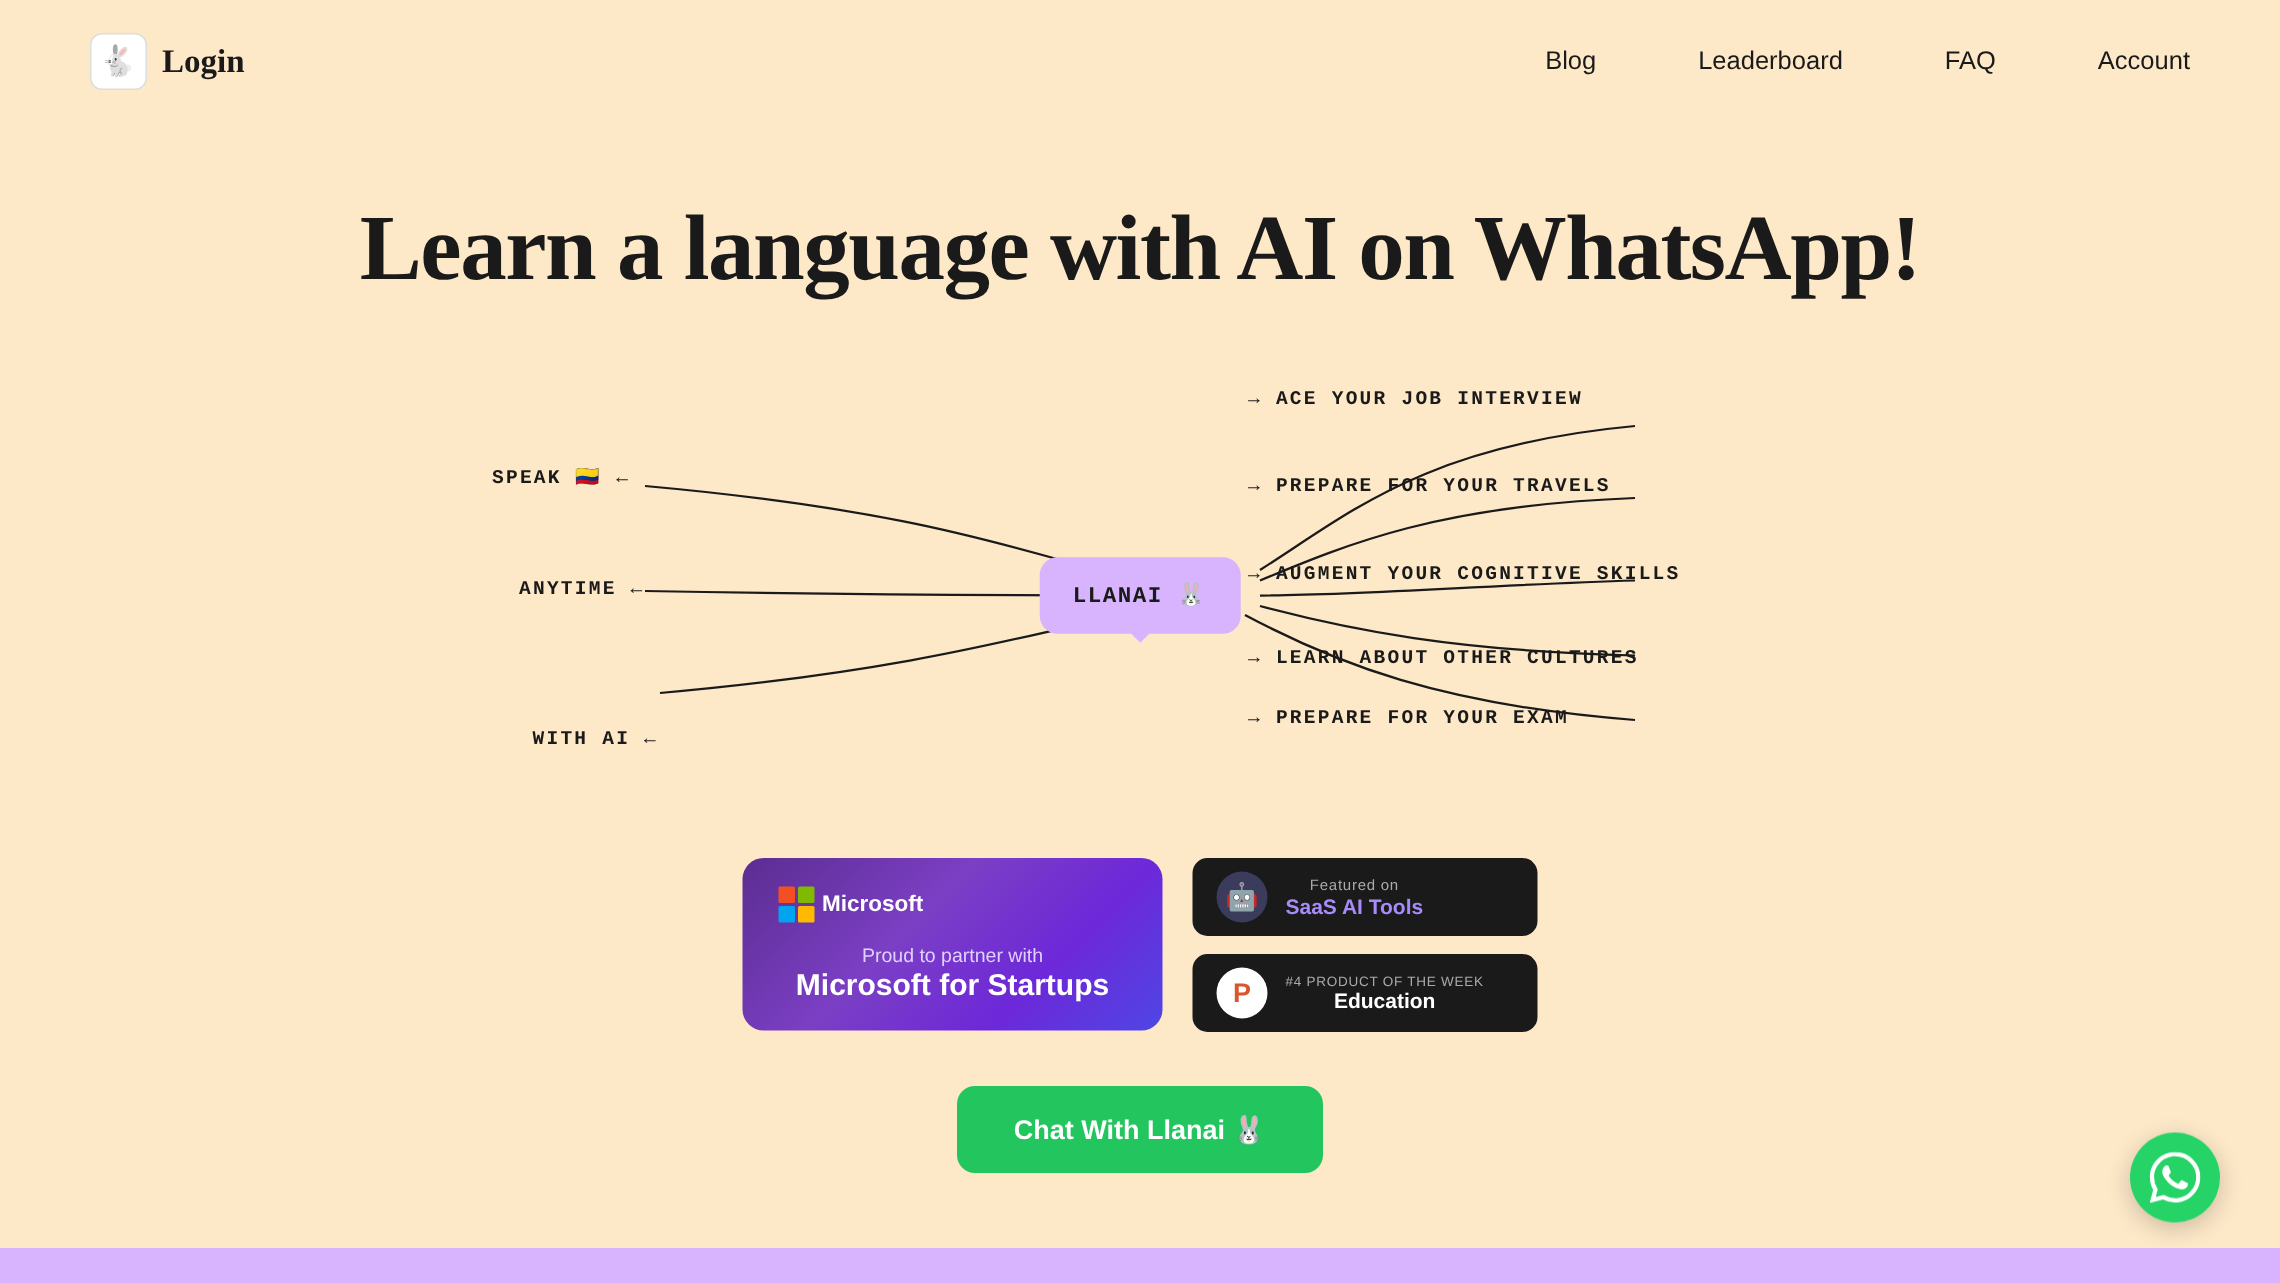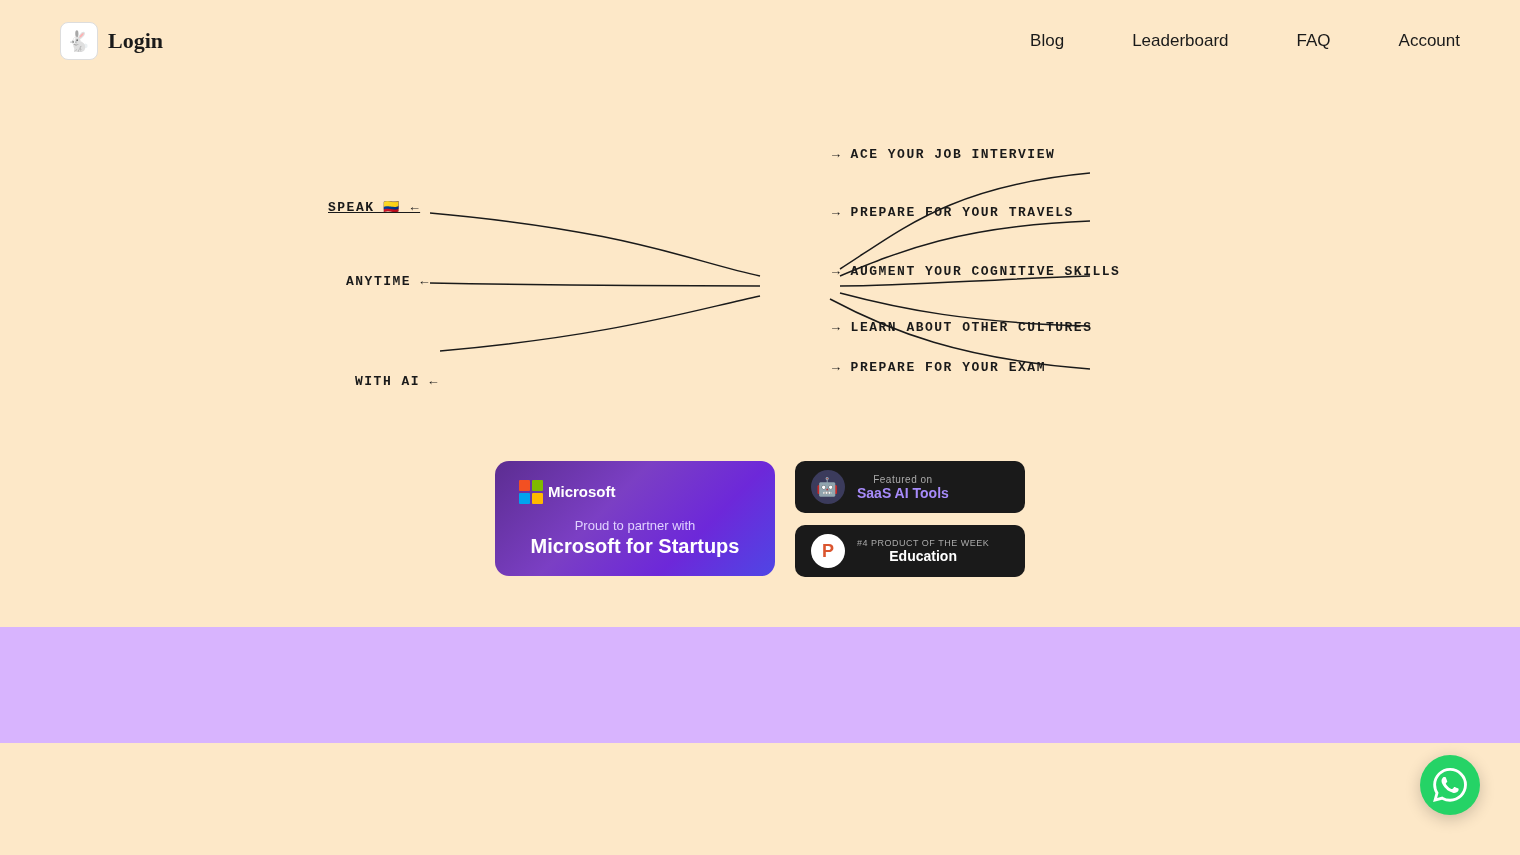--- a/index.html
+++ b/index.html
@@ -309,20 +309,21 @@
   </div>
   <ul class="nav-links">
     <li><a>Blog</a></li>
     <li><a>Leaderboard</a></li>
     <li><a>FAQ</a></li>
     <li><a>Account</a></li>
   </ul>
 </nav>
 
 <section class="hero">
+  <h1>Learn a language with AI on WhatsApp!</h1>
 
   <div class="mind-map-container">
     <svg viewBox="0 0 900 310" xmlns="http://www.w3.org/2000/svg">
 
       <path d="M 450 145 C 380 130, 320 100, 120 82" fill="none" stroke="#1a1a1a" stroke-width="1.5"></path>
 
       <path d="M 450 155 C 380 155, 280 155, 120 152" fill="none" stroke="#1a1a1a" stroke-width="1.5"></path>
 
       <path d="M 450 165 C 380 180, 300 205, 130 220" fill="none" stroke="#1a1a1a" stroke-width="1.5"></path>
 
@@ -330,22 +331,25 @@
 
       <path d="M 530 145 C 590 120, 650 95, 780 90" fill="none" stroke="#1a1a1a" stroke-width="1.5"></path>
 
       <path d="M 530 155 C 600 155, 680 148, 780 145" fill="none" stroke="#1a1a1a" stroke-width="1.5"></path>
 
       <path d="M 530 162 C 590 178, 660 192, 780 195" fill="none" stroke="#1a1a1a" stroke-width="1.5"></path>
 
       <path d="M 520 168 C 580 200, 650 228, 780 238" fill="none" stroke="#1a1a1a" stroke-width="1.5"></path>
     </svg>
 
-
-    <div class="map-label" style="top:22%; left:2%;text-decoration:underline;">SPEAK 🇨🇴 ←</div>
+    <div class="mind-map-center">
+      <span>LLANAI 🐰</span>
+    </div>
+
+    <div class="map-label" style="top:22%; left:2%;">SPEAK 🇨🇴 ←</div>
     <div class="map-label" style="top:46%; left:4%;">ANYTIME ←</div>
     <div class="map-label" style="top:68%; left:5%;margin-top:32px;">WITH AI ←</div>
 
     <div class="map-label" style="top:5%; left:58%;">→ ACE YOUR JOB INTERVIEW</div>
     <div class="map-label" style="top:24%; left:58%;">→ PREPARE FOR YOUR TRAVELS</div>
     <div class="map-label" style="top:43%; left:58%;">→ AUGMENT YOUR COGNITIVE SKILLS</div>
     <div class="map-label" style="top:61%; left:58%;">→ LEARN ABOUT OTHER CULTURES</div>
     <div class="map-label" style="top:74%; left:58%;">→ PREPARE FOR YOUR EXAM</div>
   </div>
 
@@ -380,20 +384,23 @@
       <div class="badge-ph">
         <div class="badge-ph-icon">P</div>
         <div class="badge-ph-text">
           <div class="ph-num">#4 PRODUCT OF THE WEEK</div>
           <div class="ph-label">Education</div>
         </div>
       </div>
     </div>
   </div>
 
+  <div class="cta-area">
+    <button class="btn-cta">Chat With Llanai 🐰</button>
+  </div>
 </section>
 
 <div class="footer-band"></div>
 
 <div class="fab-whatsapp">
   <svg viewBox="0 0 24 24" xmlns="http://www.w3.org/2000/svg">
     <path d="M17.472 14.382c-.297-.149-1.758-.867-2.03-.967-.273-.099-.471-.148-.67.15-.197.297-.767.966-.94 1.164-.173.199-.347.223-.644.075-.297-.15-1.255-.463-2.39-1.475-.883-.788-1.48-1.761-1.653-2.059-.173-.297-.018-.458.13-.606.134-.133.298-.347.446-.52.149-.174.198-.298.298-.497.099-.198.05-.371-.025-.52-.075-.149-.669-1.612-.916-2.207-.242-.579-.487-.5-.669-.51-.173-.008-.371-.01-.57-.01-.198 0-.52.074-.792.372-.272.297-1.04 1.016-1.04 2.479 0 1.462 1.065 2.875 1.213 3.074.149.198 2.096 3.2 5.077 4.487.709.306 1.262.489 1.694.625.712.227 1.36.195 1.871.118.571-.085 1.758-.719 2.006-1.413.248-.694.248-1.289.173-1.413-.074-.124-.272-.198-.57-.347m-5.421 7.403h-.004a9.87 9.87 0 01-5.031-1.378l-.361-.214-3.741.982.998-3.648-.235-.374a9.86 9.86 0 01-1.51-5.26c.001-5.45 4.436-9.884 9.888-9.884 2.64 0 5.122 1.03 6.988 2.898a9.825 9.825 0 012.893 6.994c-.003 5.45-4.437 9.884-9.885 9.884m8.413-18.297A11.815 11.815 0 0012.05 0C5.495 0 .16 5.335.157 11.892c0 2.096.547 4.142 1.588 5.945L.057 24l6.305-1.654a11.882 11.882 0 005.683 1.448h.005c6.554 0 11.89-5.335 11.893-11.893a11.821 11.821 0 00-3.48-8.413z"></path>
   </svg>
 </div>
 

